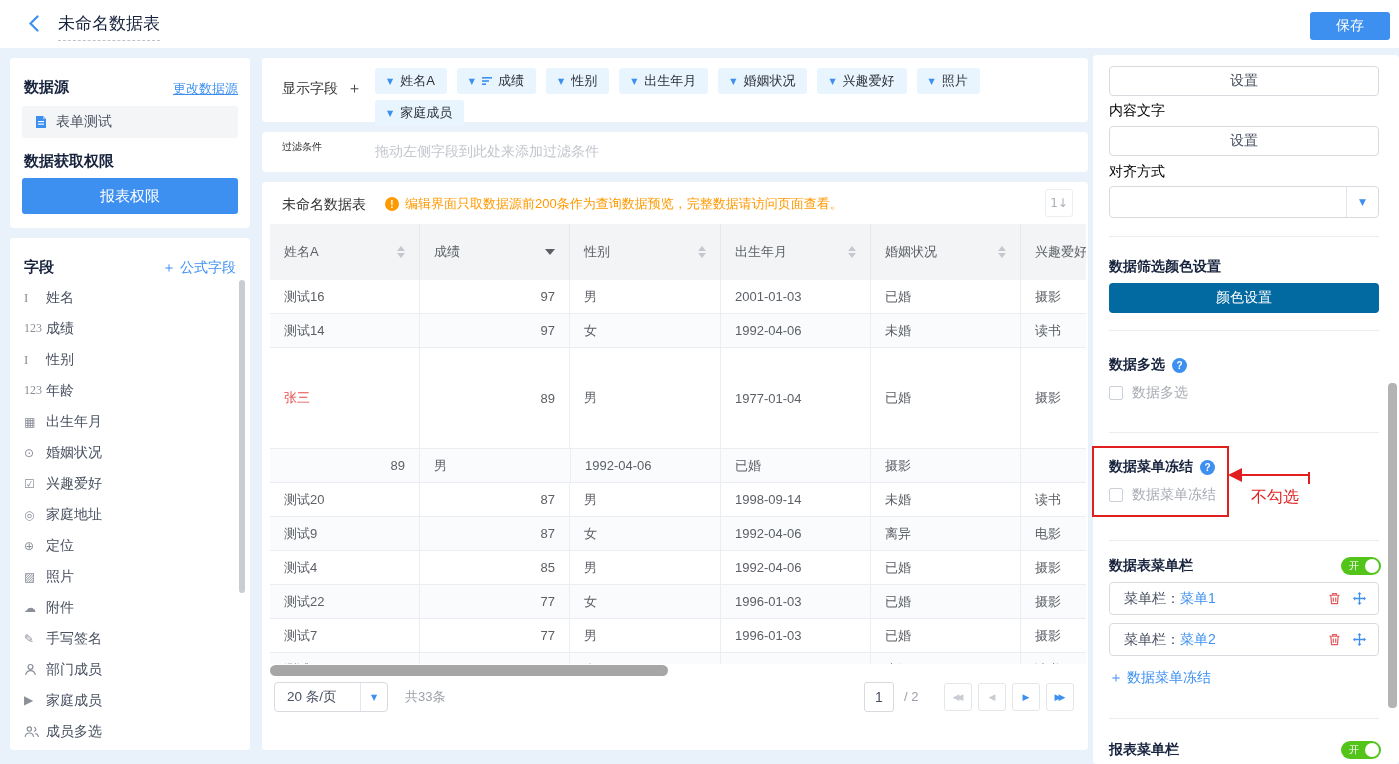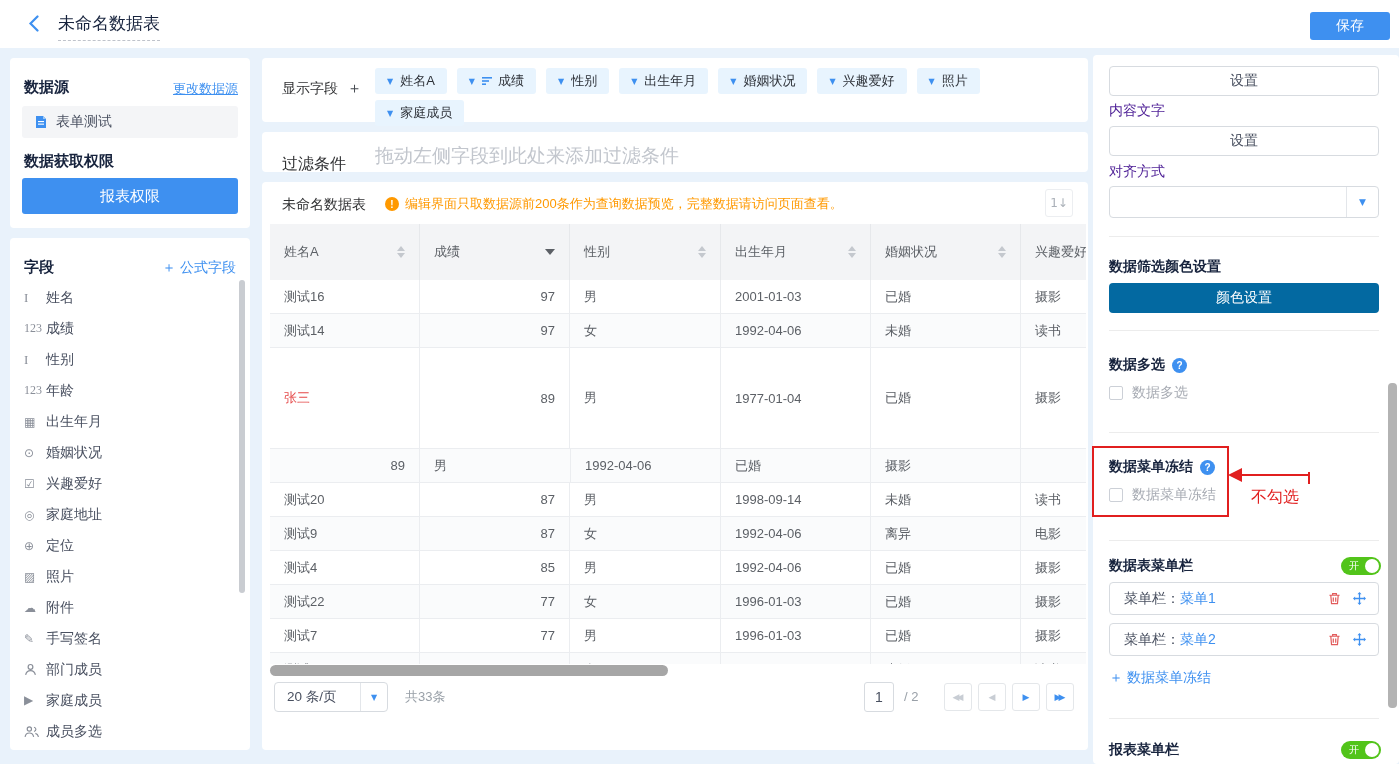--- a/index.html
+++ b/index.html
@@ -41,22 +41,22 @@
   
   #panel-display { left:262px; top:58px; width:826px; height:64px; }
   #display-label { position:absolute; left:20px; top:21px; font-size:14px; color:#303133; }
   #display-plus { margin-left:9px; font-size:15px; color:#43484f; }
   #display-field-chips { position:absolute; left:113px; top:6px; width:700px; display:flex; flex-wrap:wrap; }
   .chip { height:26px; display:flex; align-items:center; background:#e8f4fe; border-radius:3px; padding:0 12px; margin:4px 10px 2px 0; font-size:13px; color:#2d3138; cursor:pointer; }
   .chip-arrow { font-size:8px; color:#3E90F0; margin-right:7px; font-family:"DejaVu Sans",sans-serif; }
   .chip-sort { margin-right:5px; display:flex; align-items:center; }
 
   #panel-filter { left:262px; top:132px; width:826px; height:40px; }
-  #filter-label { position:absolute; left:20px; top:22px; font-size:16px; color:#303133; }
-  #filter-placeholder { position:absolute; left:113px; top:11px; font-size:19px; color:#c2c6cd; }
+  #filter-label { position:absolute; left:20px; top:8px; font-size:10px; color:#303133; }
+  #filter-placeholder { position:absolute; left:113px; top:11px; font-size:14px; color:#c2c6cd; }
 
   #panel-table { left:262px; top:182px; width:826px; height:568px; }
   #table-title { position:absolute; left:20px; top:14px; font-size:14px; color:#303133; }
   #table-notice { position:absolute; left:123px; top:13px; display:flex; align-items:center; }
   #notice-icon { width:14px; height:14px; border-radius:50%; background:#ff9900; color:#fff; font-size:10px; font-weight:bold; display:flex; align-items:center; justify-content:center; margin-right:6px; flex:none; }
   #notice-text { font-size:13px; color:#ff9900; }
   #sort-tool { position:absolute; left:783px; top:7px; width:28px; height:28px; border:1px solid #eceef1; border-radius:3px; background:#fff; display:flex; align-items:center; justify-content:center; color:#aab0b8; font-size:12px; }
 
   #table-wrap { position:absolute; left:8px; top:42px; width:816px; overflow:hidden; }
   #thead { display:flex; height:56px; background:#f3f4f6; width:901px; }
@@ -83,21 +83,21 @@
   #page-input { position:absolute; left:602px; top:500px; width:30px; height:30px; border:1px solid #d7dbe0; border-radius:3px; background:#fff; display:flex; align-items:center; justify-content:center; font-size:14px; color:#495060; }
   #page-total { position:absolute; left:642px; top:500px; line-height:30px; font-size:13px; color:#99a0a8; }
   .nav-btn { position:absolute; top:501px; width:28px; height:28px; border:1px solid #e4e7ea; border-radius:3px; background:#fff; display:flex; align-items:center; justify-content:center; font-size:9px; font-family:"DejaVu Sans",sans-serif; }
   .nav-btn.dbl { letter-spacing:-3px; text-indent:-3px; }
   .nav-dis { color:#c8cdd4; } .nav-act { color:#3E90F0; }
   #nav-first { left:682px; } #nav-prev { left:716px; } #nav-next { left:750px; } #nav-last { left:784px; }
 
   
   #inspector { left:1093px; top:55px; width:306px; height:709px; border-radius:4px; }
   .ibtn { position:absolute; left:16px; width:270px; height:30px; border:1px solid #d7dbe0; border-radius:4px; background:#fff; font-size:14px; color:#495060; display:flex; align-items:center; justify-content:center; }
-  .ilabel { position:absolute; left:16px; font-size:14px; color:#4c1d95; }
+  .ilabel { position:absolute; left:16px; font-size:14px; color:#000000; }
   .ihead { position:absolute; left:16px; font-size:14px; font-weight:bold; color:#17233d; display:flex; align-items:center; }
   .idiv { position:absolute; left:16px; width:270px; height:1px; background:#ececec; }
   #ibtn1 { top:11px; } #ilabel1 { top:47px; } #ibtn2 { top:71px; } #ilabel2 { top:108px; }
   #iselect { position:absolute; left:16px; top:131px; width:270px; height:32px; border:1px solid #d7dbe0; border-radius:4px; background:#fff; }
   #iselect-arrow { position:absolute; right:0; top:0; width:32px; height:30px; border-left:1px solid #e3e6ea; display:flex; align-items:center; justify-content:center; color:#3E90F0; font-size:9px; }
   #idiv1 { top:181px; } #ihead-color { top:203px; }
   #color-btn { position:absolute; left:16px; top:228px; width:270px; height:30px; background:#0369a1; border:none; border-radius:4px; color:#fff; font-size:14px; display:flex; align-items:center; justify-content:center; }
   #idiv2 { top:275px; }
   #ihead-multi { top:301px; }
   .qmark { display:inline-flex; width:15px; height:15px; border-radius:50%; background:#3E90F0; color:#fff; font-size:10px; font-weight:bold; align-items:center; justify-content:center; margin-left:7px; }

